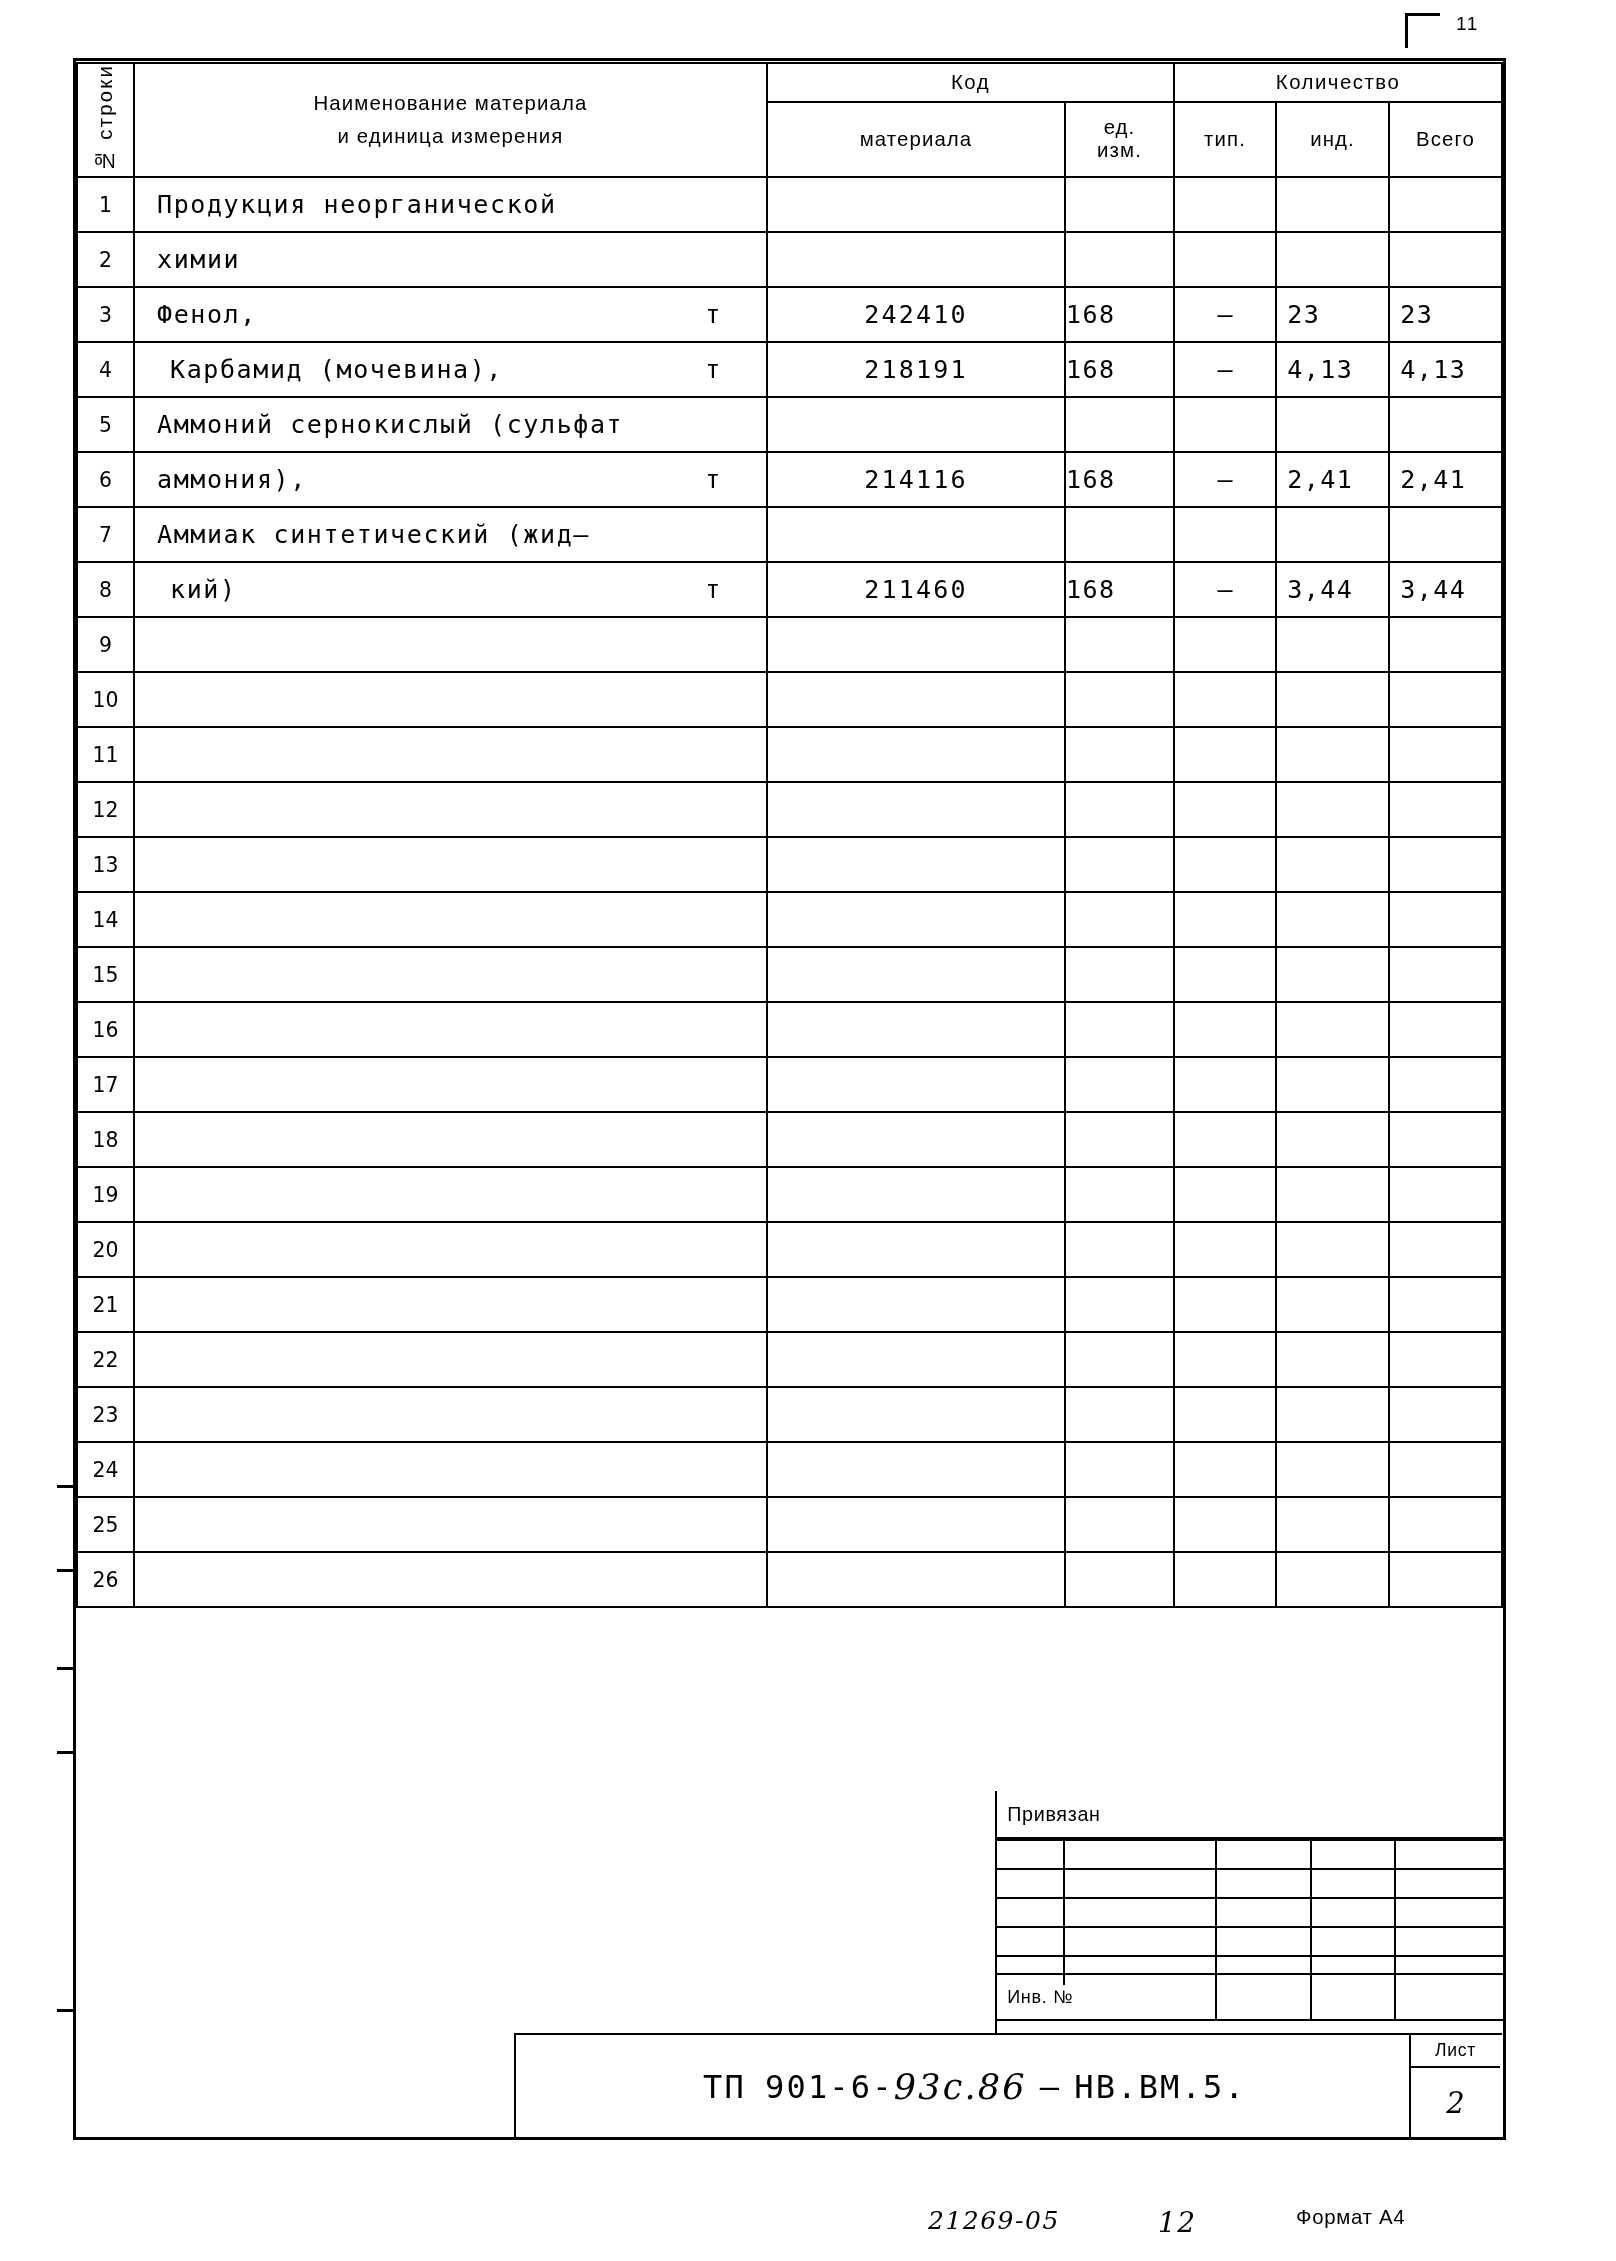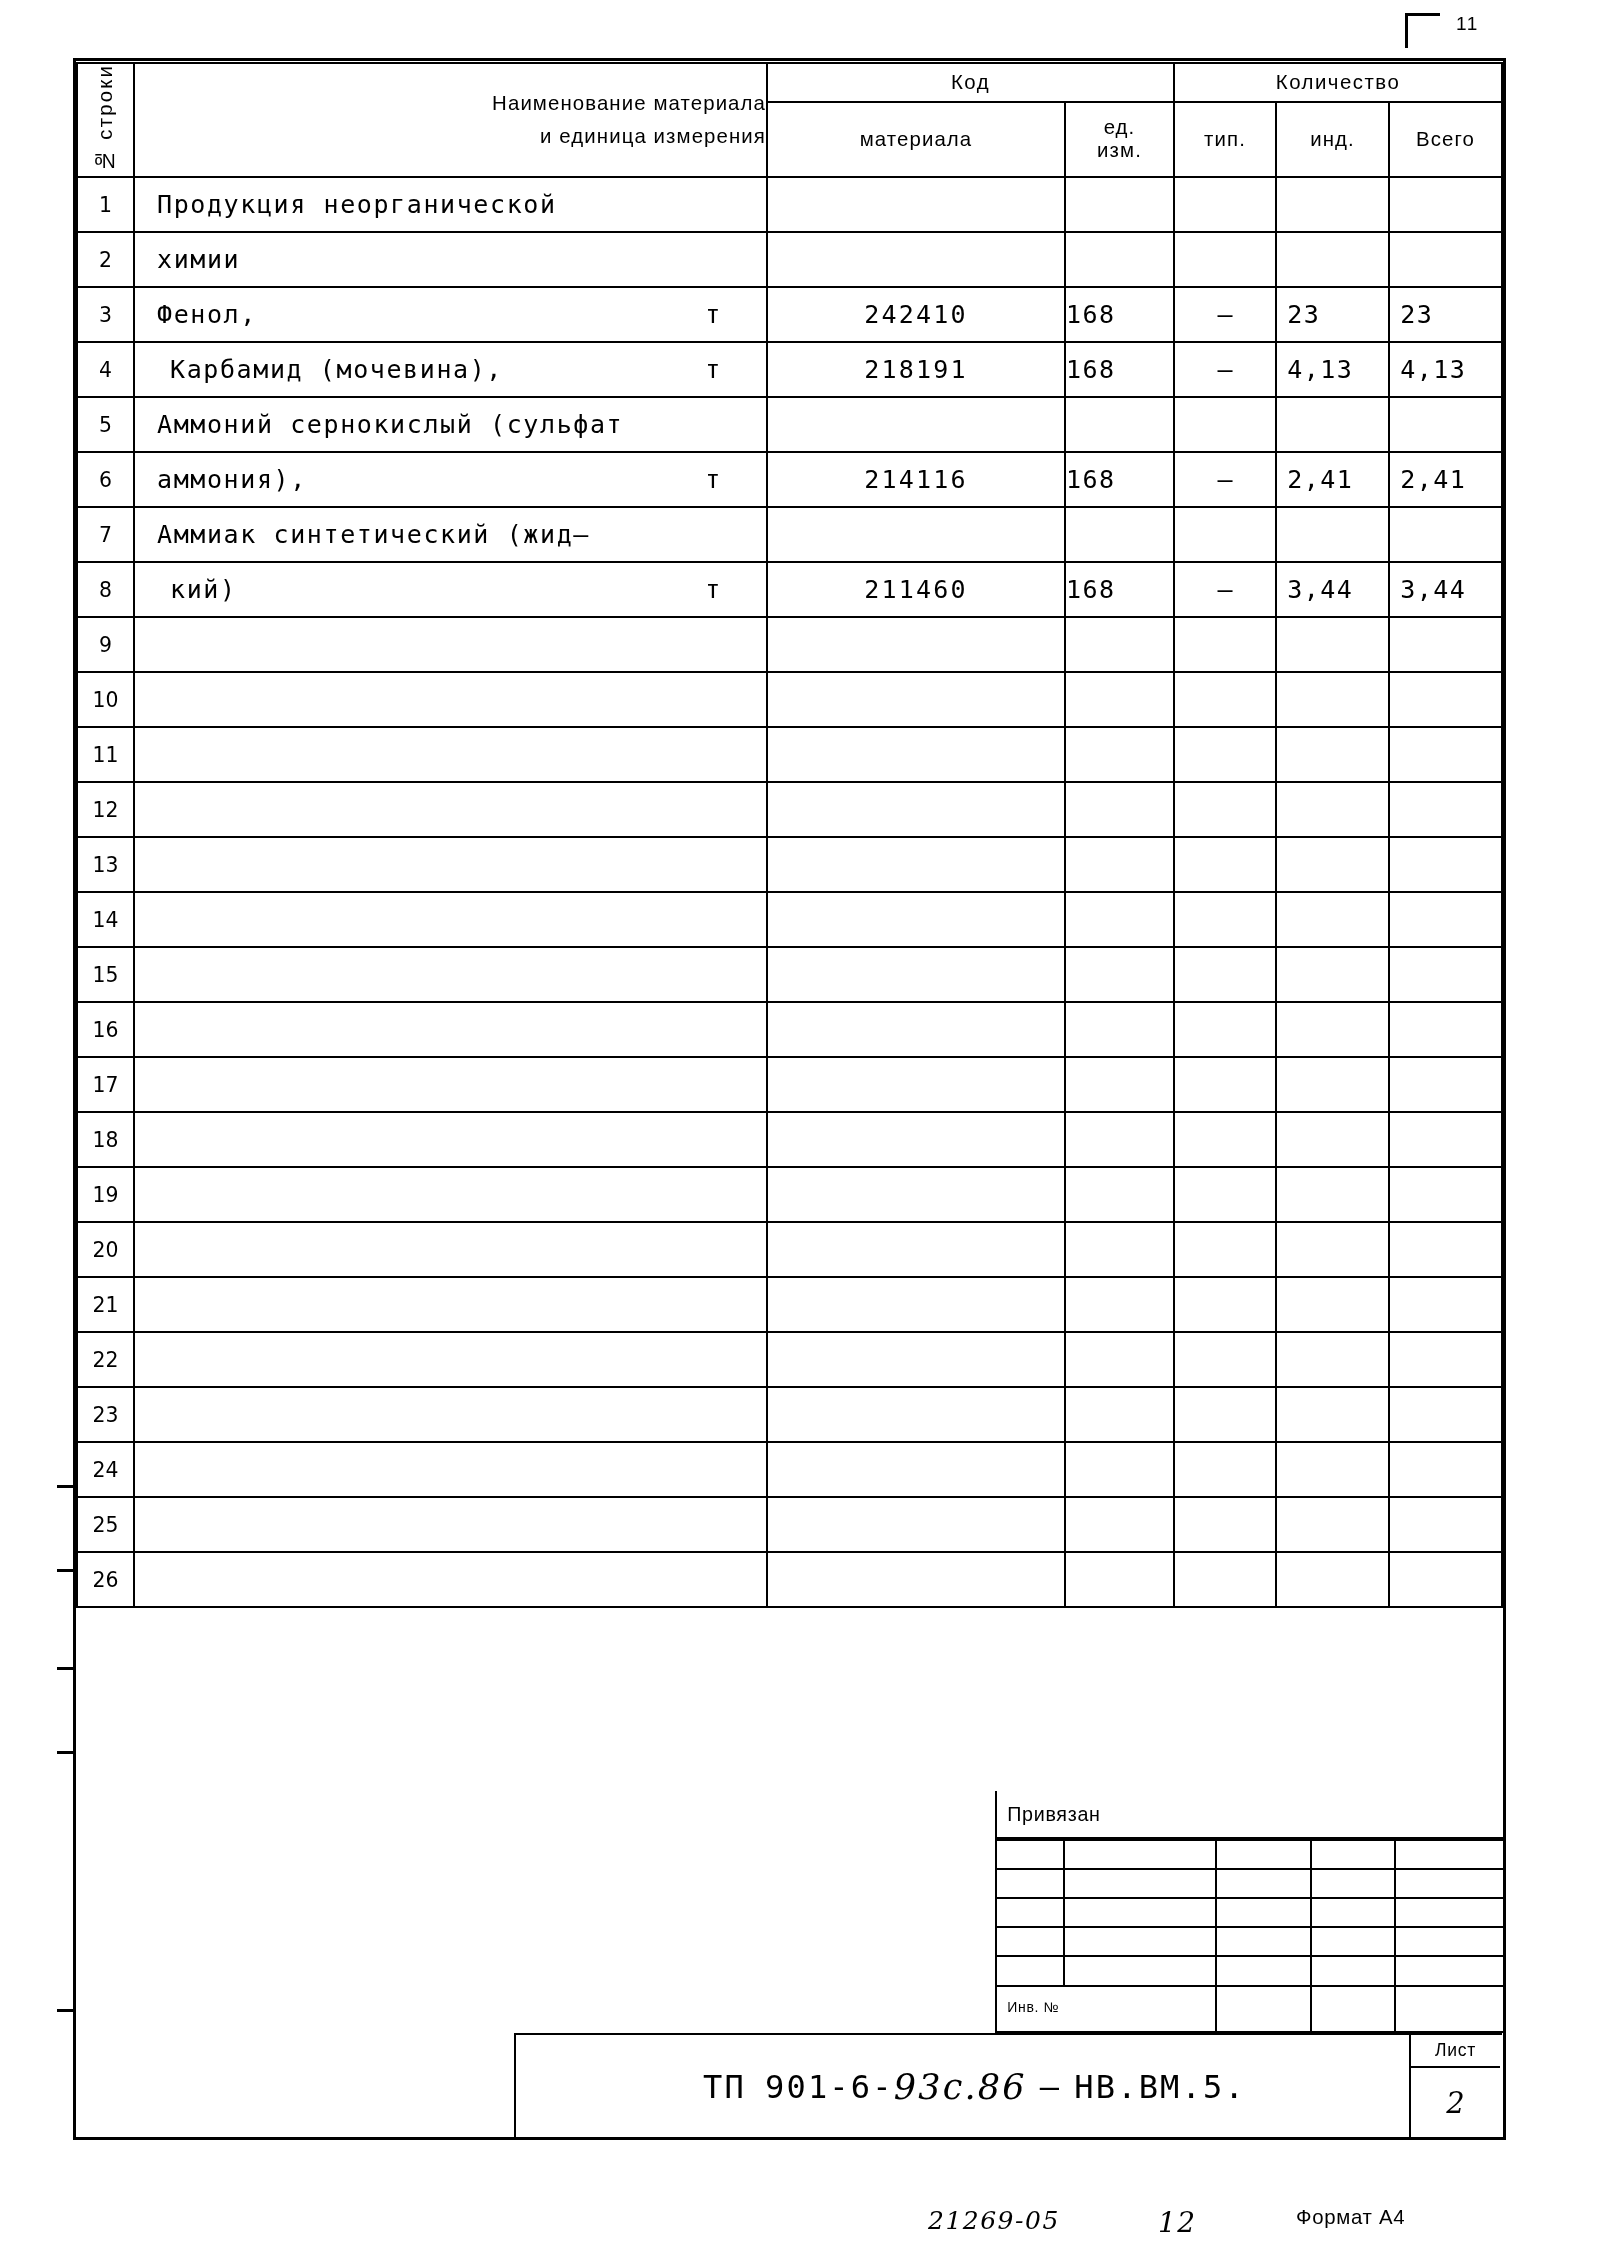--- a/index.html
+++ b/index.html
@@ -106,21 +106,21 @@
     display: inline-block;
     white-space: nowrap;
     letter-spacing: 2.2px;
   }
   .hdr-center {
     text-align: center;
     font-size: 21px;
     letter-spacing: 1.5px;
   }
   .hdr-name {
-    text-align: right;
+    text-align: center;
     font-size: 21px;
     line-height: 1.6;
     letter-spacing: 1.1px;
     padding: 4.4px 0;
   }
   .hdr-sub {
     text-align: center;
     font-size: 19.7px;
     letter-spacing: 1.1px;
     line-height: 1.15;
@@ -216,27 +216,27 @@
   }
   .grid-rows .gc {
     position: absolute;
     top: 0;
     width: 2.2px;
     height: 146px;
     background: #000;
   }
   .stamp-inv {
     position: absolute;
-    left: 0; top: 194px;
+    left: 0; top: 182px;
     width: 507px;
     height: 48px;
     border-top: 2.2px solid #000;
     border-bottom: 2.2px solid #000;
     box-sizing: border-box;
-    font-size: 14px;
+    font-size: 18px;
     letter-spacing: 0.7px;
     padding: 11.6px 0 0 10.2px;
   }
   .stamp-inv .sub-col {
     position: absolute;
     top: 0;
     width: 2.2px;
     height: 46px;
     background: #000;
   }

